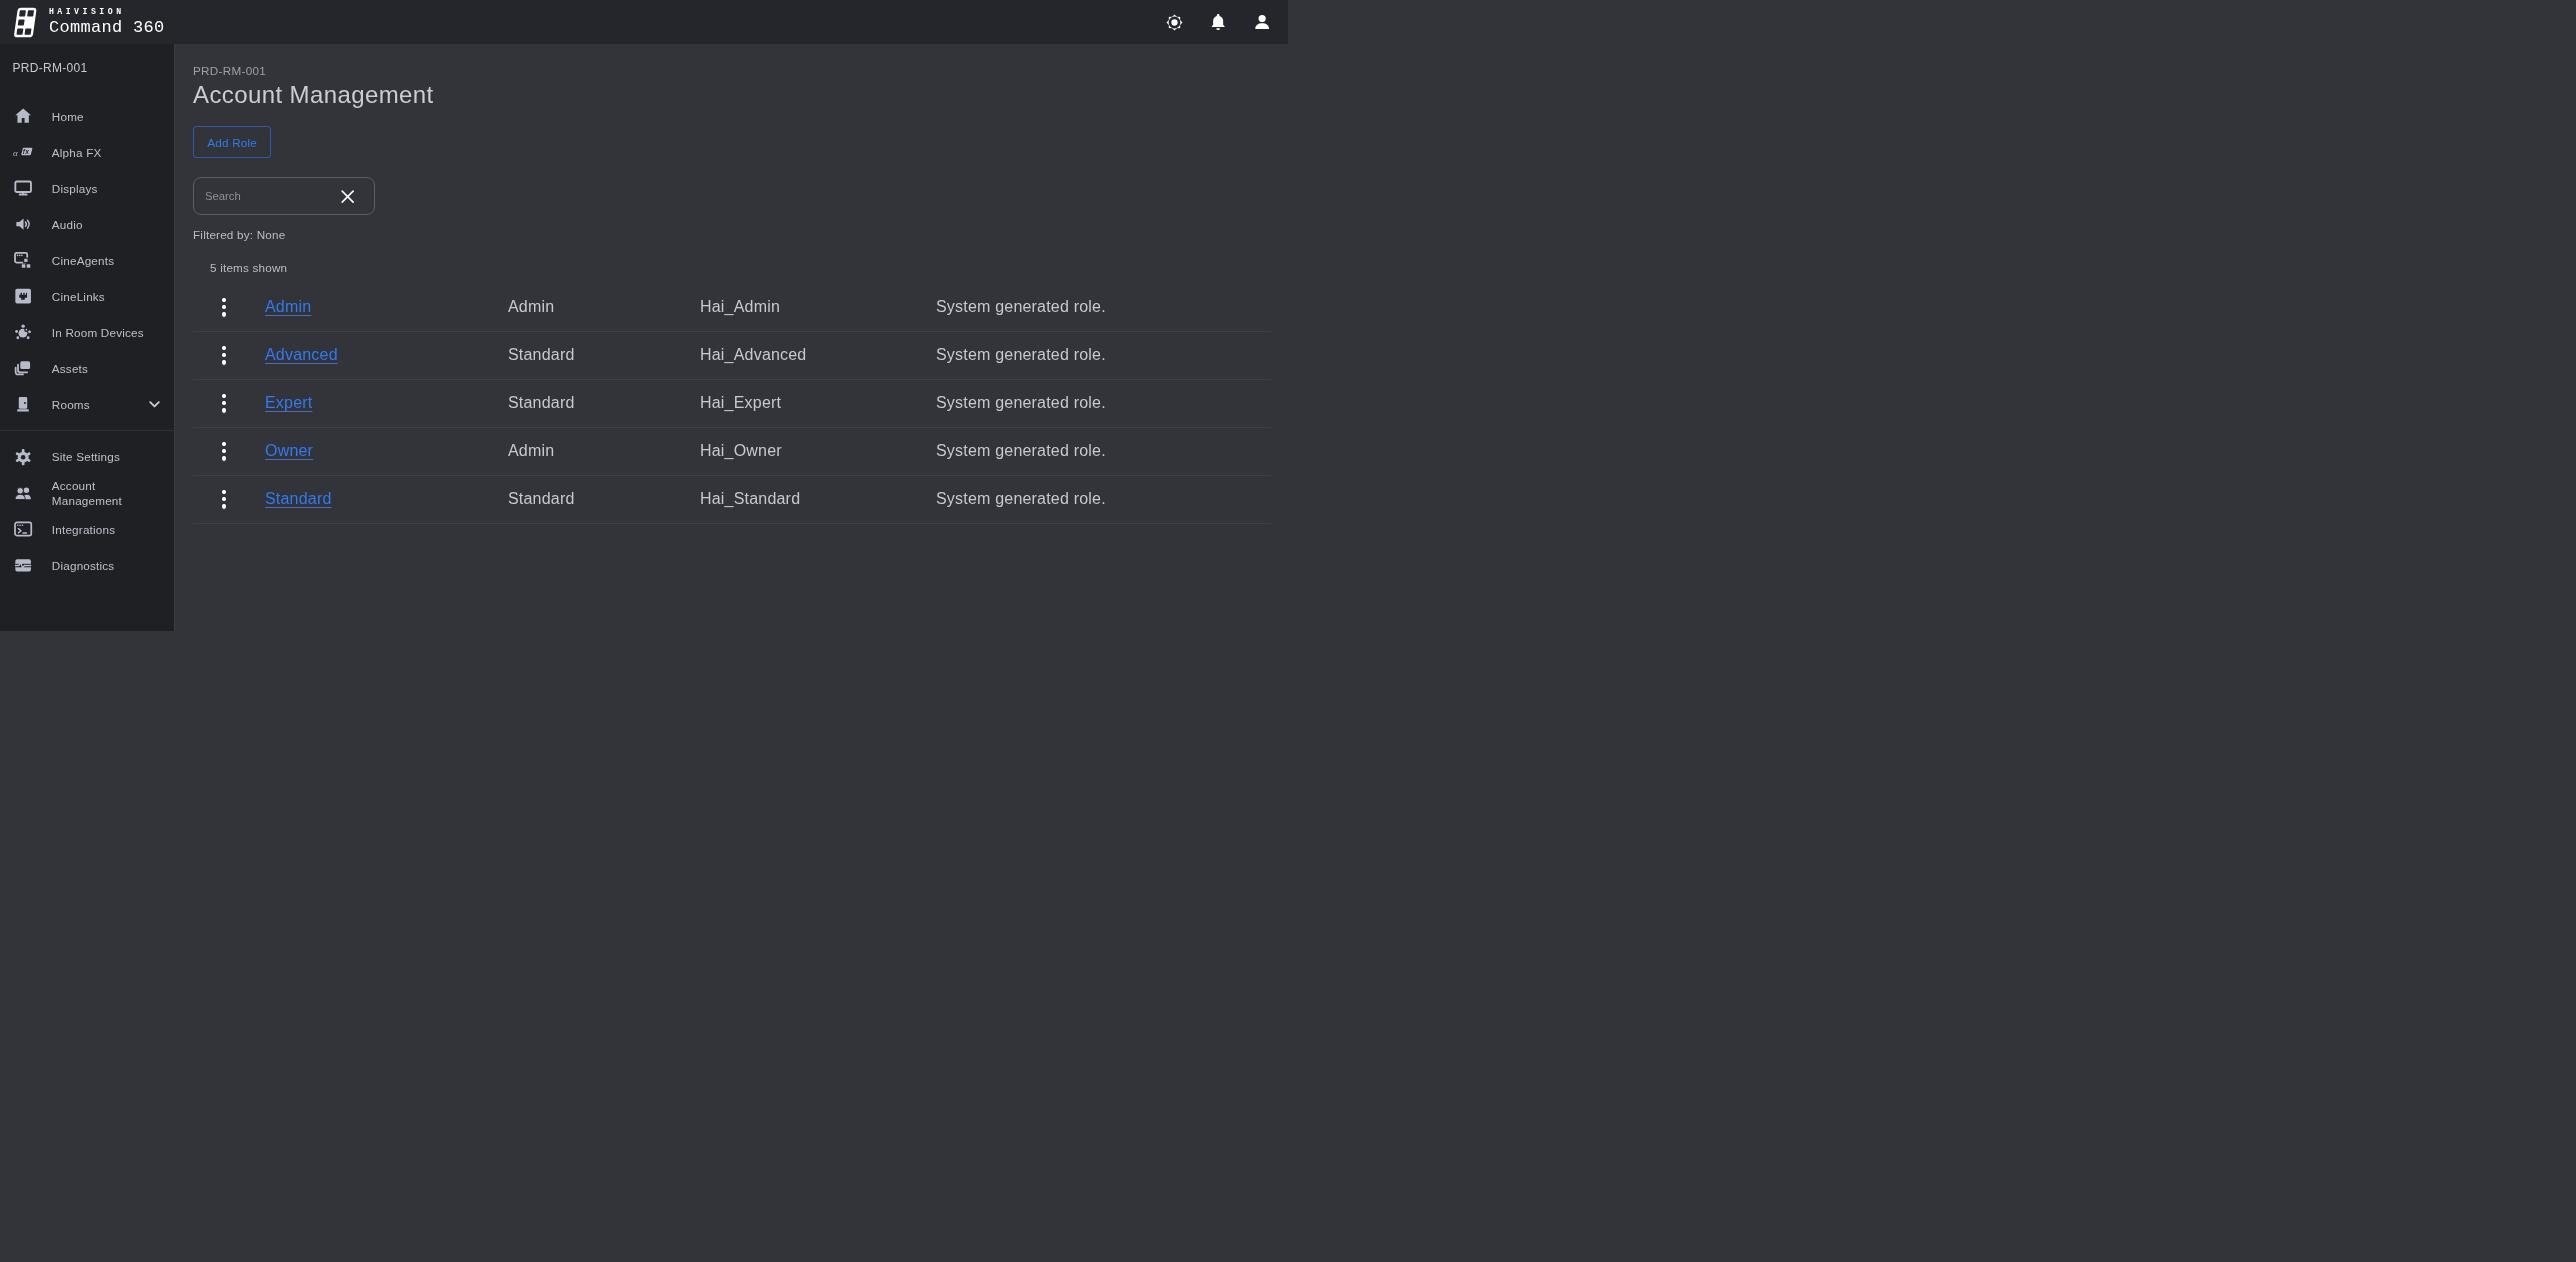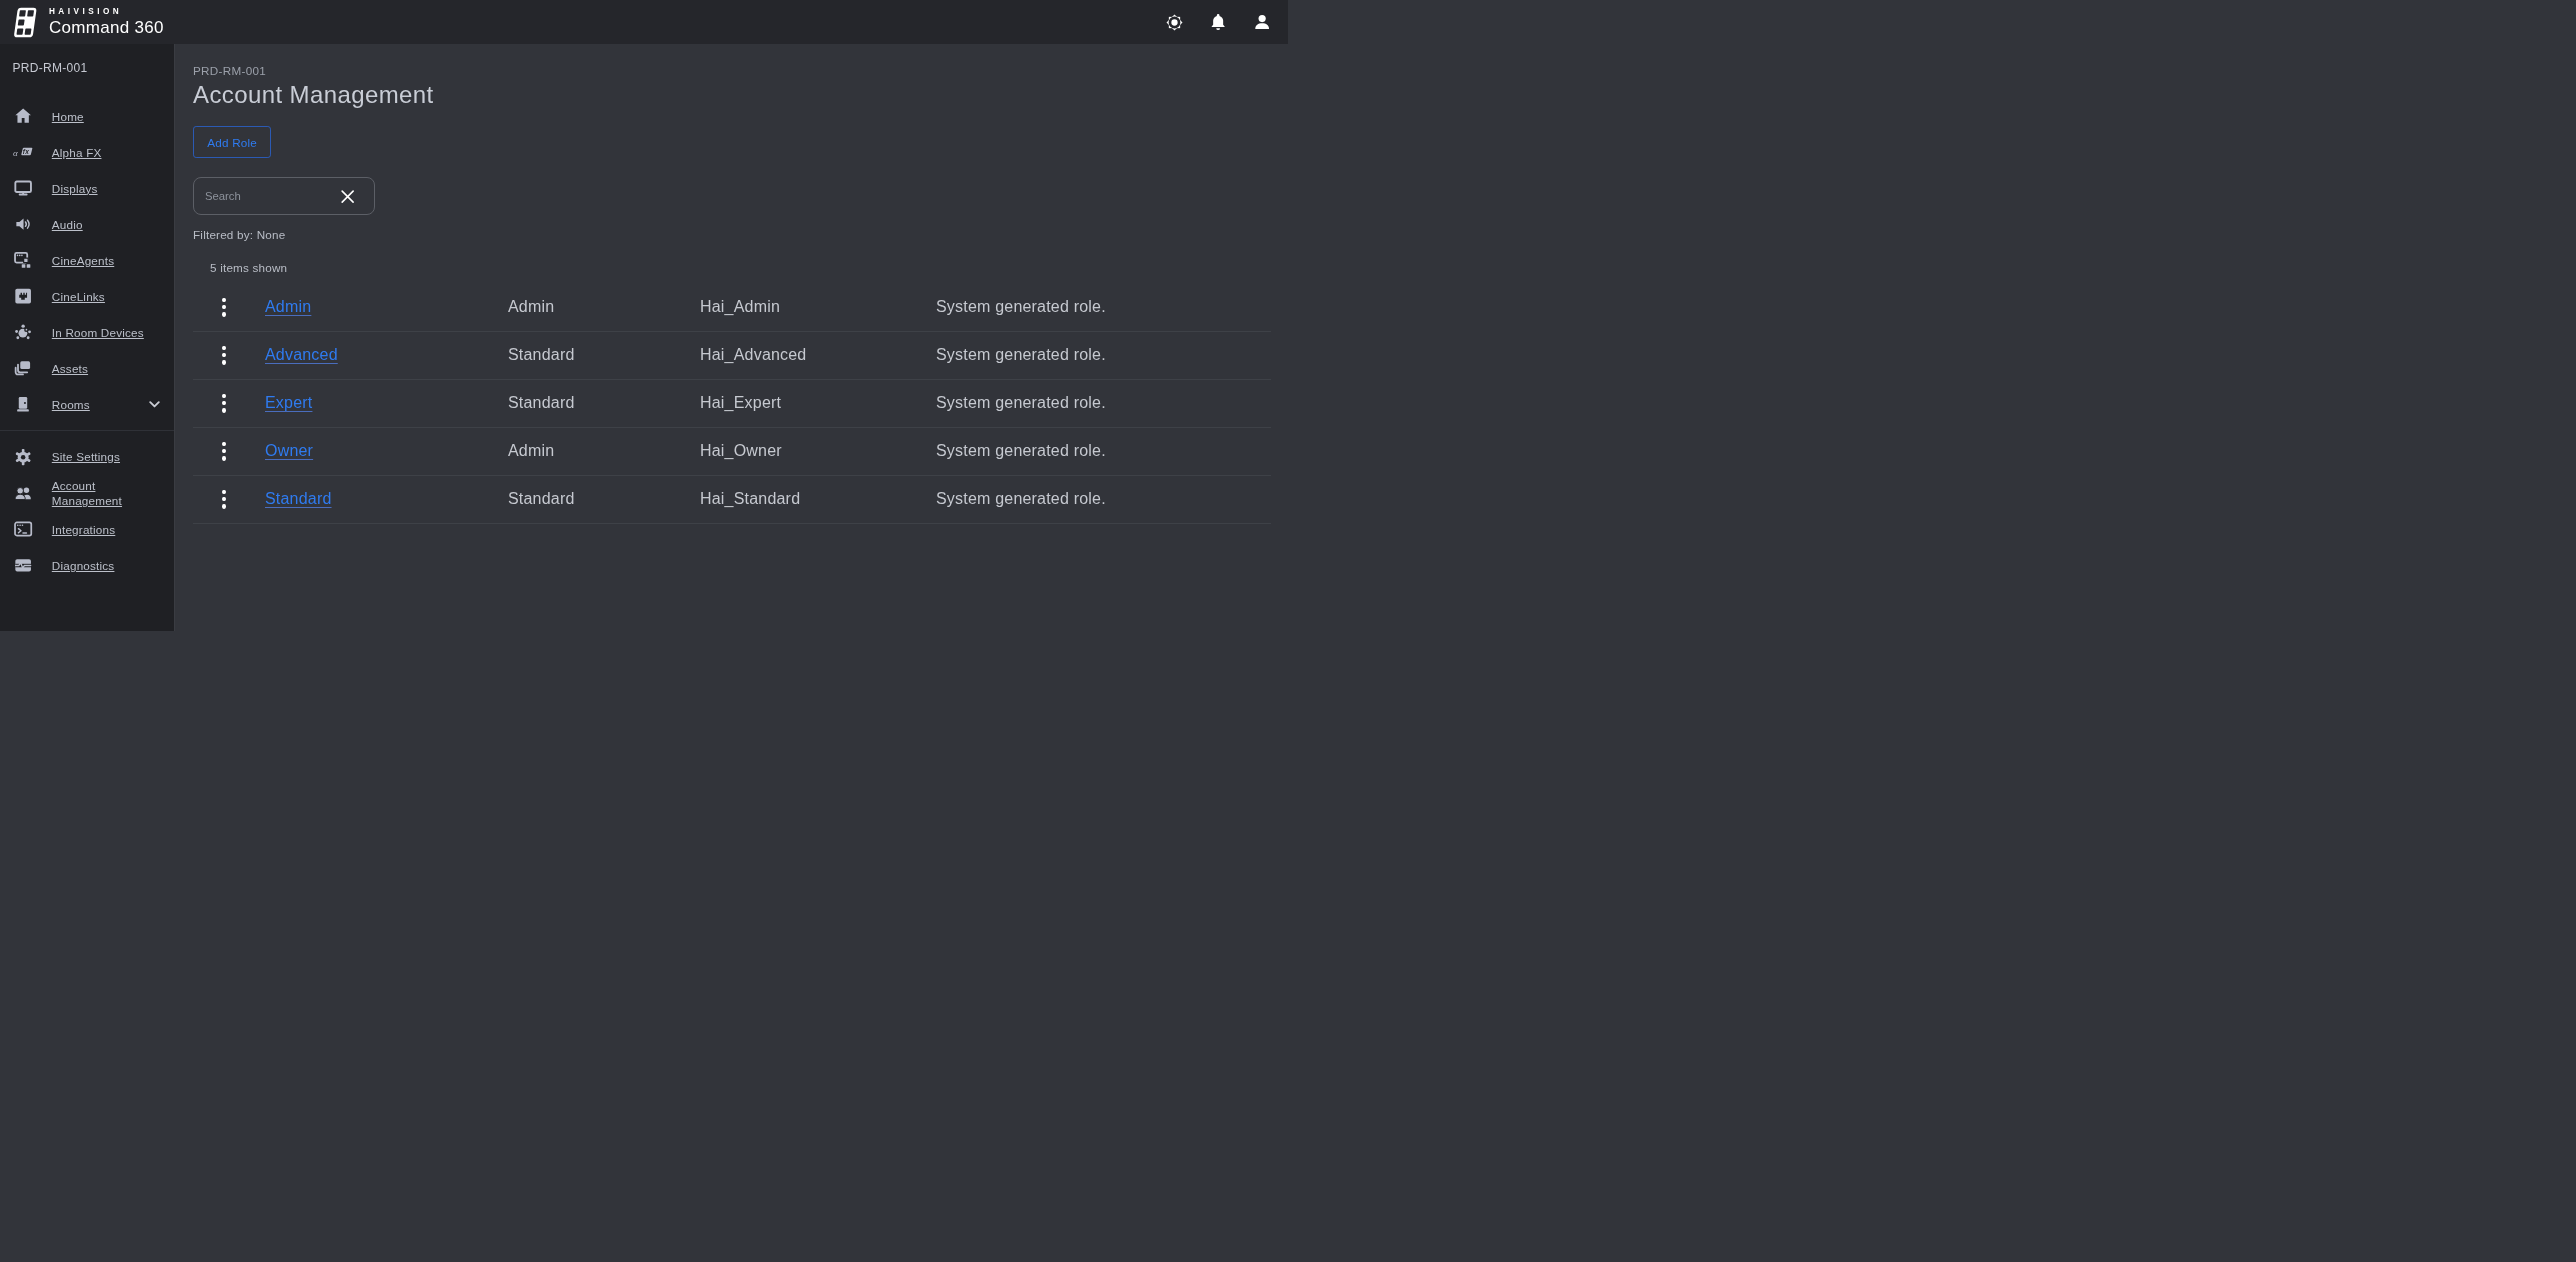--- a/index.html
+++ b/index.html
@@ -5,37 +5,37 @@
   * { margin:0; padding:0; box-sizing:border-box; }
   html,body { width:1288px; height:631px; overflow:hidden; background:#32343A;
               font-family:"Liberation Sans", sans-serif; }
   .app { width:1288px; height:631px; display:flex; flex-direction:column; }
 
   
   .topbar { height:44px; background:#25262B; display:flex; align-items:center;
             flex:0 0 44px; padding:0 15px 0 11.7px; }
   .brand { display:flex; align-items:center; gap:10.2px; }
   .brand-logo { width:27px; height:33px; }
-  .brand-text { display:flex; flex-direction:column; line-height:1; }
+  .brand-text { display:flex; flex-direction:column; line-height:1;font-family:Liberation Mono, monospace; }
   .brand-top { color:#fff; font-size:8.2px; font-weight:700; letter-spacing:3.5px; margin-bottom:2.3px; }
   .brand-bottom { color:#fff; font-size:17px; font-weight:400; letter-spacing:0.3px; }
   .topbar-spacer { flex:1; }
   .topbar-icons { display:flex; align-items:center; gap:23px; }
   .tb-icon { width:21px; height:21px; display:flex; align-items:center; justify-content:center; cursor:pointer; }
 
   
   .body-row { flex:1; display:flex; min-height:0; }
 
   
   .sidebar { width:175px; flex:0 0 175px; background:#1F2024; color:#BCC0CA;
              border-right:0.8px solid #3A3C42; padding-top:17px; }
   .room-label { font-size:12px; letter-spacing:0.3px; color:#C6C9D2; padding:0 12.5px; margin-bottom:23.5px; }
   .nav { display:flex; flex-direction:column; }
   .nav-item { display:flex; align-items:center; min-height:36px; padding:3.1px 14px 3.1px 12.5px;
-              cursor:pointer; font-size:11.7px; letter-spacing:0.2px;text-decoration:underline; }
+              cursor:pointer; font-size:11.7px; letter-spacing:0.2px; }
   .nav-item .nicon { width:20.3px; height:20.3px; flex:0 0 20.3px; margin-right:19px;
                      display:flex; align-items:center; justify-content:center; }
   .nav-item .nlabel { line-height:1.3; }
   .nav-item .chev { margin-left:auto; display:flex; align-items:center; }
   .nav-divider { height:0.8px; background:#2F3137; margin:7.8px 0; }
 
   
   .main { flex:1; background:#32343A; padding:20.3px 17px 0 18px; position:relative; min-width:0; }
   .breadcrumb { color:#9BA0AA; font-size:11.7px; letter-spacing:0.3px; }
   .page-title { color:#C9CDD6; font-size:24px; font-weight:400; letter-spacing:0.4px; margin-top:3.9px; }

